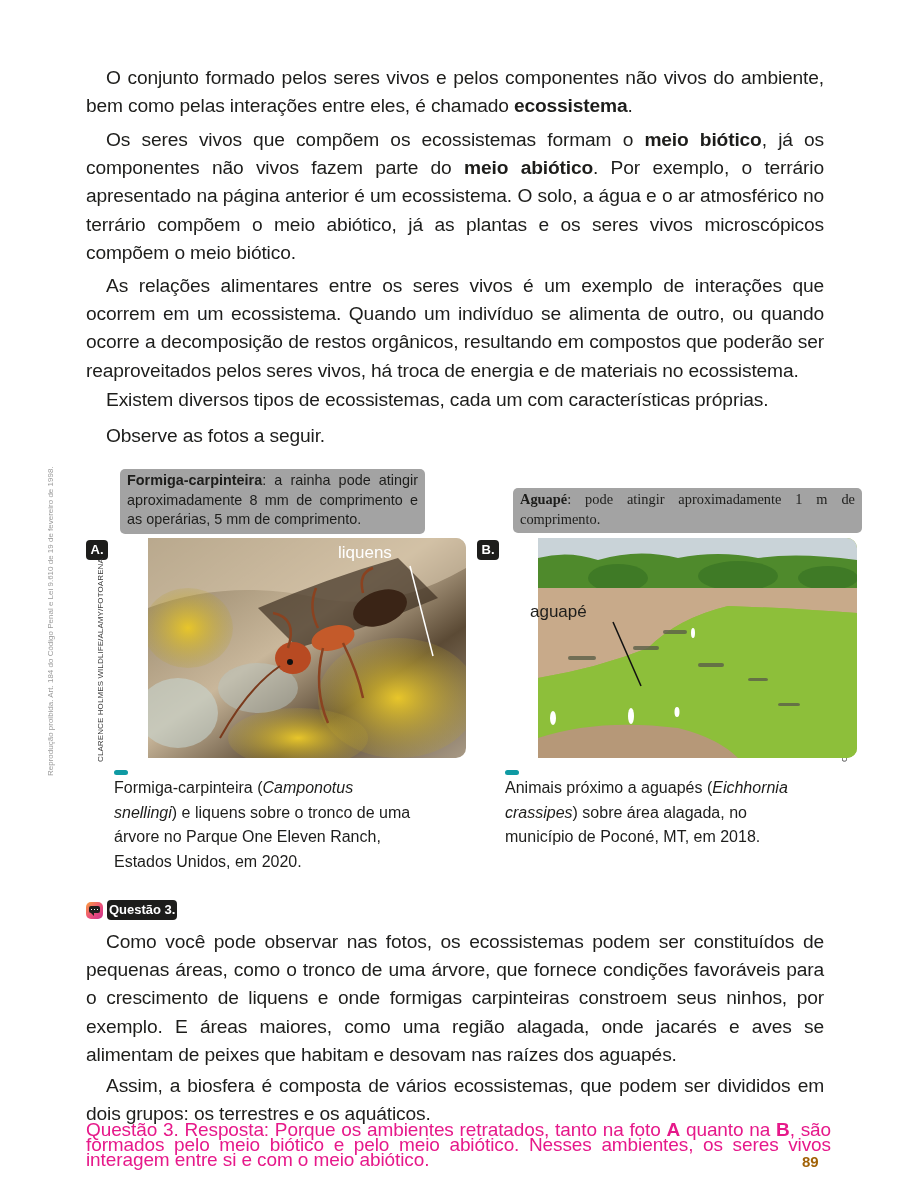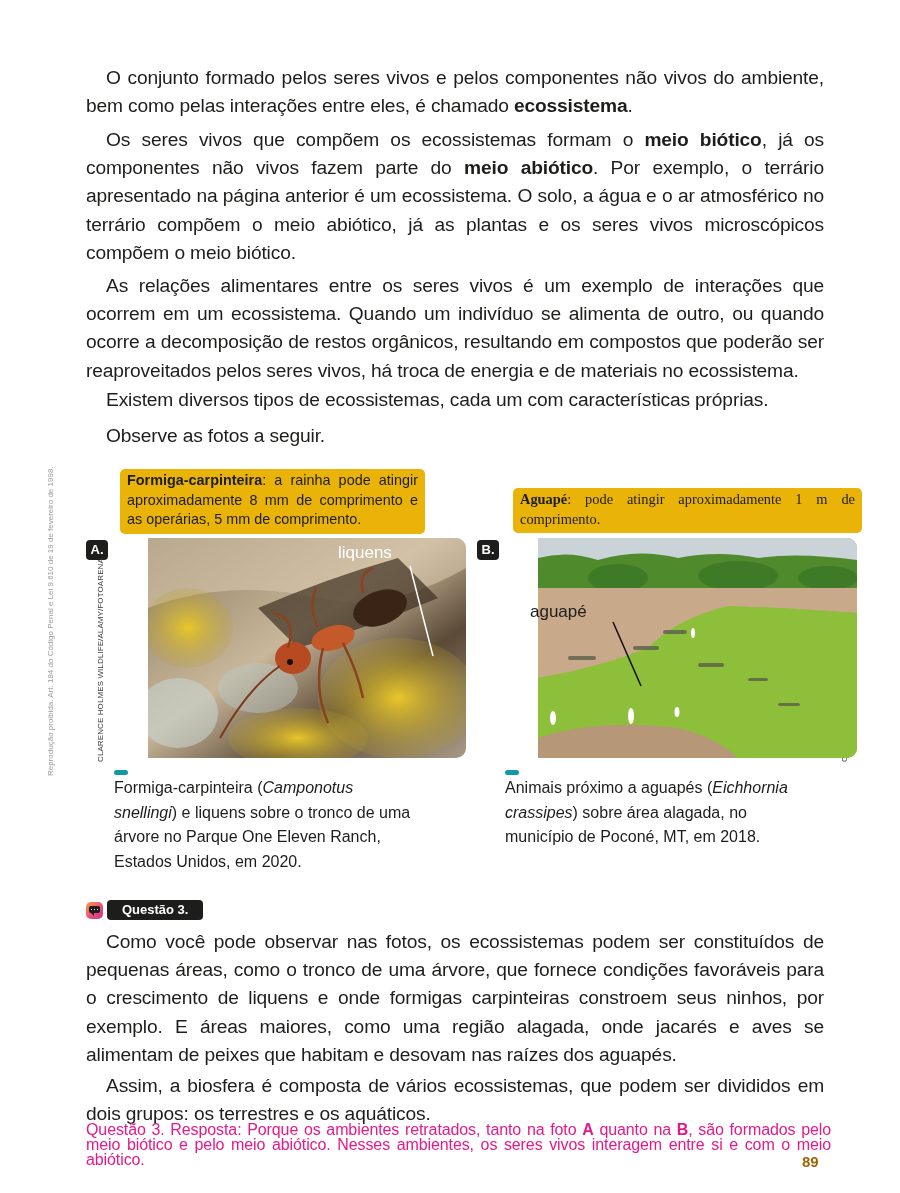--- a/index.html
+++ b/index.html
@@ -27,21 +27,21 @@
     font-size: 8px; color: #9a9a9a; white-space: nowrap; width: 330px;
   }
   .credit {
     position: absolute; transform-origin: 0 0; transform: rotate(-90deg);
     font-size: 8px; color: #3a3a3a; white-space: nowrap; letter-spacing: 0.1px;
   }
   #credit-a { left: 96px; top: 762px; }
   #credit-b { left: 840px; top: 762px; }
 
   .infobox {
-    position: absolute; background: #eab308; border-radius: 5px;
+    position: absolute; background: #a3a3a3; border-radius: 5px;
     font-size: 14.4px; line-height: 19.5px; padding: 2px 7px 4px 7px;
     text-align: justify; box-sizing: border-box;
   }
   #info-a { left: 120px; top: 469px; width: 305px; }
   #info-b { left: 513px; top: 488px; width: 349px; font-family: Liberation Serif, serif; }
   .infobox b { font-weight: bold; }
 
   .badge {
     position: absolute; width: 22px; height: 20px; background: #1d1d1b;
     color: #fff; border-radius: 4px; font-weight: bold; font-size: 13px;
@@ -91,29 +91,29 @@
     content: ""; position: absolute; left: 2px; bottom: -3px;
     border-left: 3px solid transparent; border-right: 0 solid transparent;
     border-top: 3px solid #1d1d1b;
   }
   .q-icon .dots {
     position: absolute; left: 5px; top: 7px; width: 7px; height: 1px;
     background: repeating-linear-gradient(90deg, #fff 0 1px, transparent 1px 3px);
   }
   .q-label {
     background: #1d1d1b; color: #ffffff; font-weight: bold; font-size: 13px;
-    padding: 2px 15px; border-radius: 4px; margin-right: 6px; line-height: 16px;
+    padding: 2px 2px; border-radius: 4px; margin-right: 6px; line-height: 16px;
   }
 
   #p6 { top: 928px; }
   #p7 { top: 1072px; }
 
   .answer {
     position: absolute; left: 86px; top: 1122px; width: 745px;
-    font-size: 16px; line-height: 15px; color: #e6198a; text-align: justify;
+    font-size: 19px; line-height: 15px; color: #e6198a; text-align: justify;
     letter-spacing: -0.1px;
   }
   .answer b { font-weight: bold; }
   .page-num {
     position: absolute; left: 802px; top: 1153px; font-size: 15px;
     font-weight: bold; color: #a16207;
   }
 </style>
 </head>
 <body>

